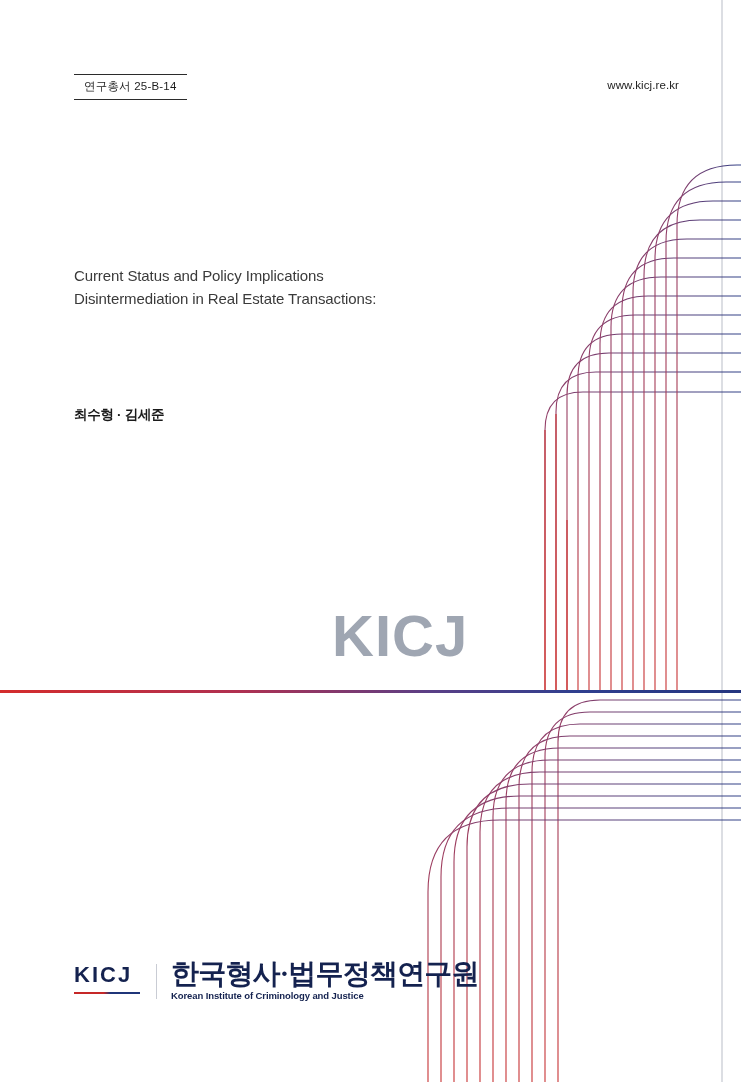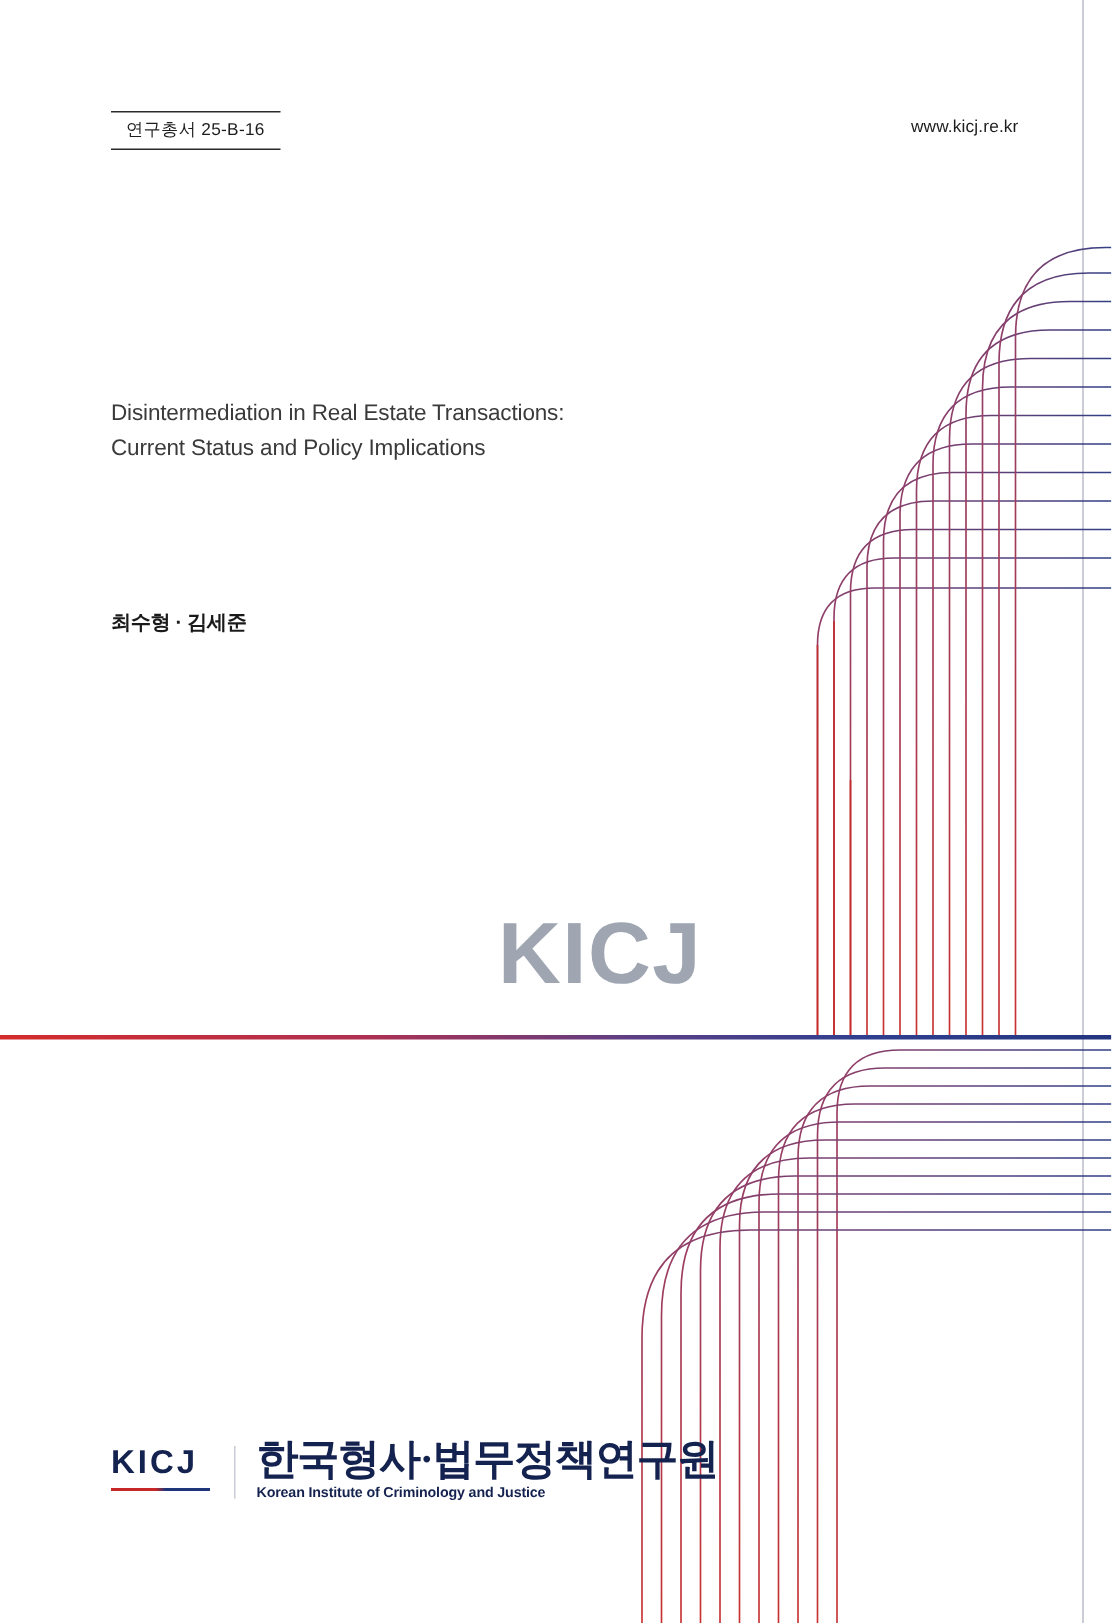--- a/index.html
+++ b/index.html
@@ -217,26 +217,26 @@
       <path d="M741,748 L560,748 Q506,748 506,802 L506,1082"></path>
       <path d="M741,760 L550,760 Q493,760 493,817 L493,1082"></path>
       <path d="M741,772 L540,772 Q480,772 480,832 L480,1082"></path>
       <path d="M741,784 L530,784 Q467,784 467,847 L467,1082"></path>
       <path d="M741,796 L520,796 Q454,796 454,862 L454,1082"></path>
       <path d="M741,808 L510,808 Q441,808 441,877 L441,1082"></path>
       <path d="M741,820 L500,820 Q428,820 428,892 L428,1082"></path>
     </g>
   </svg>
 
-  <div class="series-badge">연구총서 25-B-16</div>
+  <div class="series-badge">연구총서 25-B-14</div>
   <div class="site-url">www.kicj.re.kr</div>
 
   <div class="title-en">
+    <div>Current Status and Policy Implications</div>
     <div>Disintermediation in Real Estate Transactions:</div>
-    <div>Current Status and Policy Implications</div>
   </div>
   <div class="authors">최수형 · 김세준</div>
 
   <div class="wm-group">
     <div class="wm-kicj">KICJ</div>
   </div>
 
   <div class="band"></div>
 
   <div class="footer">

